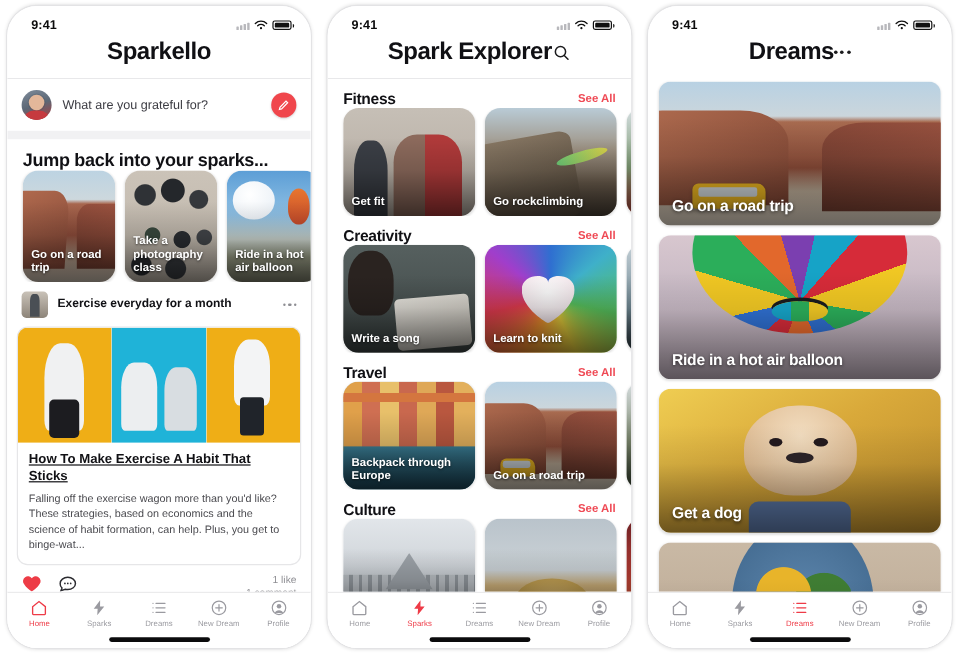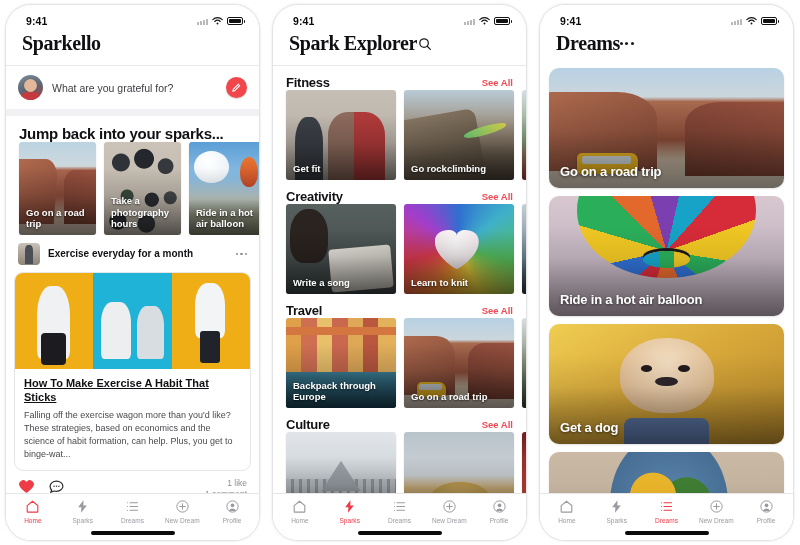--- a/index.html
+++ b/index.html
@@ -40,23 +40,22 @@
   .sig { display: flex; align-items: flex-end; gap: 1px; height: 7px; }
   .sig i { display:block; width: 2px; background: #b8b8bc; border-radius: .5px; }
   .sig i:nth-child(1){height:3px}.sig i:nth-child(2){height:4px}
   .sig i:nth-child(3){height:5px}.sig i:nth-child(4){height:6px}
   .batt { width: 16px; height: 8px; border: 1px solid #111; border-radius: 2px; position: relative; padding: 1px; }
   .batt::after { content:""; position:absolute; right:-3px; top:2px; width:1.5px; height:3px; background:#111; border-radius:0 1px 1px 0; }
   .batt i { display:block; width:100%; height:100%; background:#111; border-radius:1px; }
 
   
   .navbar {
-    flex: none; display:flex; align-items:center; justify-content:flex-start;
+    flex: none; display:flex; align-items:center; justify-content:center;
     padding: 1px 16px 10px 16px;
-    font-family: Liberation Serif, serif;
   }
   .nav-title { font-size: 20px; font-weight: bold; color:#101014; letter-spacing:-.4px; }
   .nav-icon { color:#1c1c1e; display:flex; align-items:center; }
   .dots { display:flex; gap:2.5px; }
   .dots i { width:3px;height:3px;border-radius:50%;background:#1c1c1e;display:block; }
 
   .divider { height:1px; background:#e8e8ea; flex:none; }
 
   
   .body { flex:1 1 auto; overflow:hidden; position:relative; background:#ffffff; }
@@ -76,21 +75,21 @@
   .sep { height:7px; background:#f1f1f3; }
 
   
   .sec-head { display:flex;align-items:center;justify-content:space-between;padding:9px 13px 0 13px; }
   .sec-title { font-size:13px;font-weight:bold;color:#111115;letter-spacing:-.25px; }
   .sec-title.sm { font-size:15px; }
   .see-all { font-size:9.5px;font-weight:bold;color:#ef4a55; }
 
   
   .hrow { display:flex; gap:8px; padding:0 0 0 13px; overflow:hidden; }
-  .hcard { position:relative;border-radius:3px;overflow:hidden;flex:none;
+  .hcard { position:relative;border-radius:13px;overflow:hidden;flex:none;
            box-shadow:0 1px 2px rgba(0,0,0,.12); }
   .hcard .cap { position:absolute;left:7px;right:6px;bottom:6px;color:#fff;font-size:9.5px;
                 font-weight:600;line-height:1.18;text-shadow:0 1px 2px rgba(0,0,0,.65);z-index:3; }
   .hcard .scrim { position:absolute;inset:0;z-index:2;
                   background:linear-gradient(to top,rgba(0,0,0,.58) 0%,rgba(0,0,0,.15) 42%,rgba(0,0,0,0) 72%); }
   .art { position:absolute; inset:0; z-index:1; overflow:hidden; }
 
   
   .row-sparks .hcard { width:77px; height:93px; }
 
@@ -313,21 +312,21 @@
 
         <div class="hrow row-sparks">
           <div class="hcard">
             <span class="art a-canyon"></span>
             <span class="scrim"></span>
             <span class="cap">Go on a road trip</span>
           </div>
           <div class="hcard">
             <span class="art a-camera"></span>
             <span class="scrim"></span>
-            <span class="cap">Take a photography hours</span>
+            <span class="cap">Take a photography class</span>
           </div>
           <div class="hcard">
             <span class="art a-balloon"></span>
             <span class="scrim"></span>
             <span class="cap">Ride in a hot air balloon</span>
           </div>
         </div>
 
         <div class="post-head">
           <span class="thumb a-exthumb"></span>

